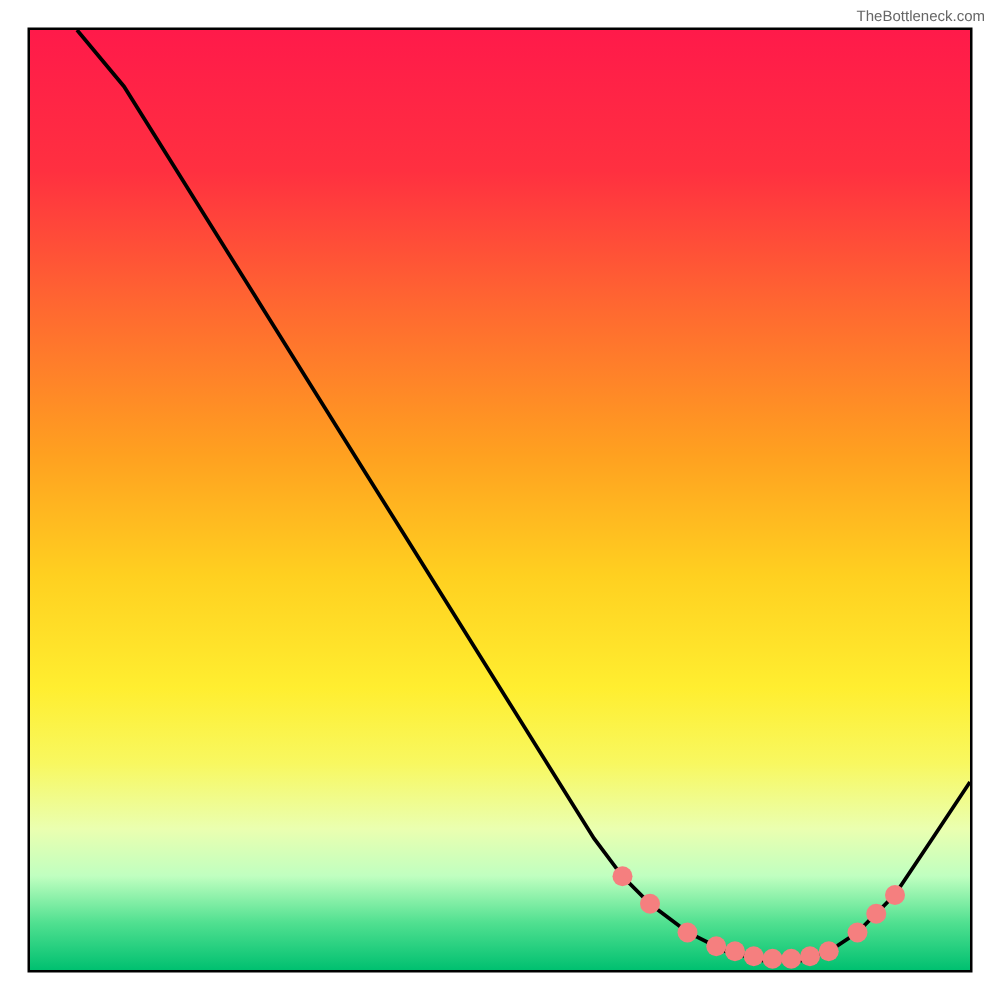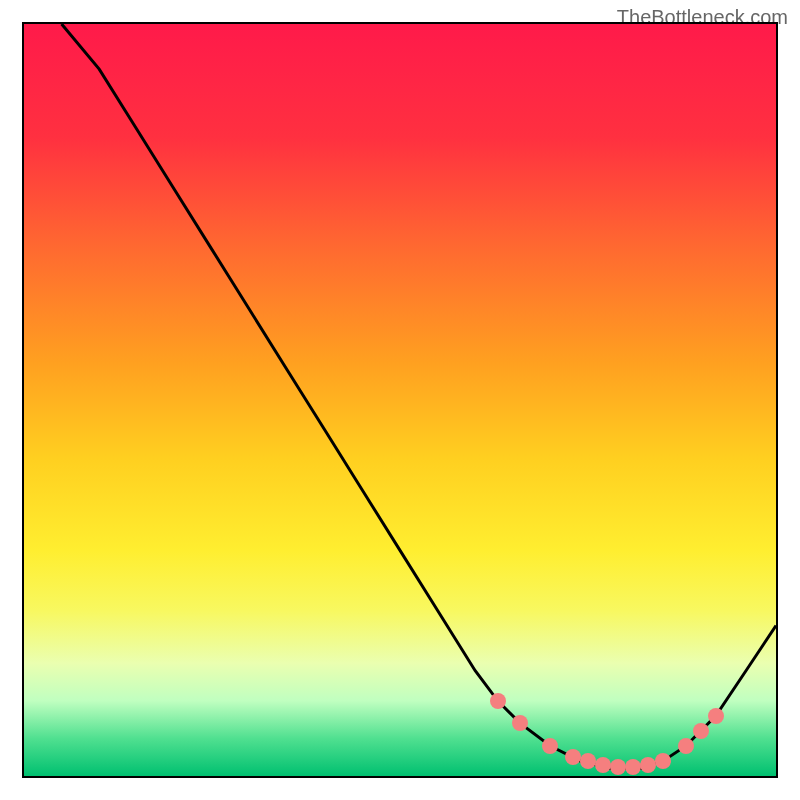--- a/index.html
+++ b/index.html
@@ -7,21 +7,21 @@
     width: 800px;
     height: 800px;
     background: #fff;
     position: relative;
     font-family: Arial, sans-serif;
   }
   .watermark {
     position: absolute;
     top: 6px;
     right: 12px;
-    font-size: 20px;
+    font-size: 12px;
     color: #666;
     font-weight: 500;
   }
   .plot-area {
     position: absolute;
     left: 22px;
     top: 22px;
     width: 756px;
     height: 756px;
     border: 2px solid #000;

